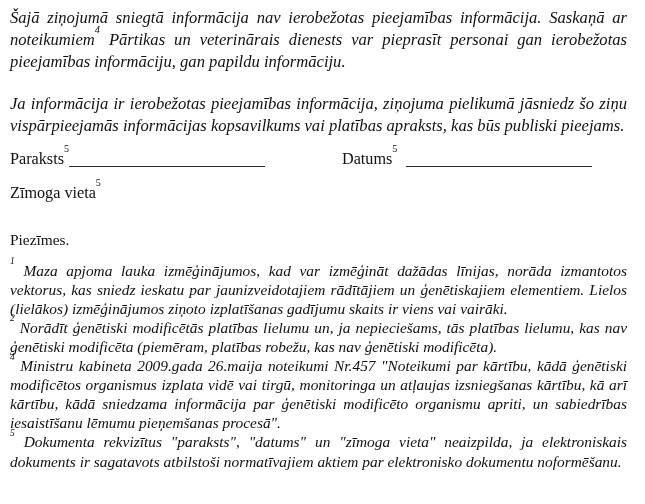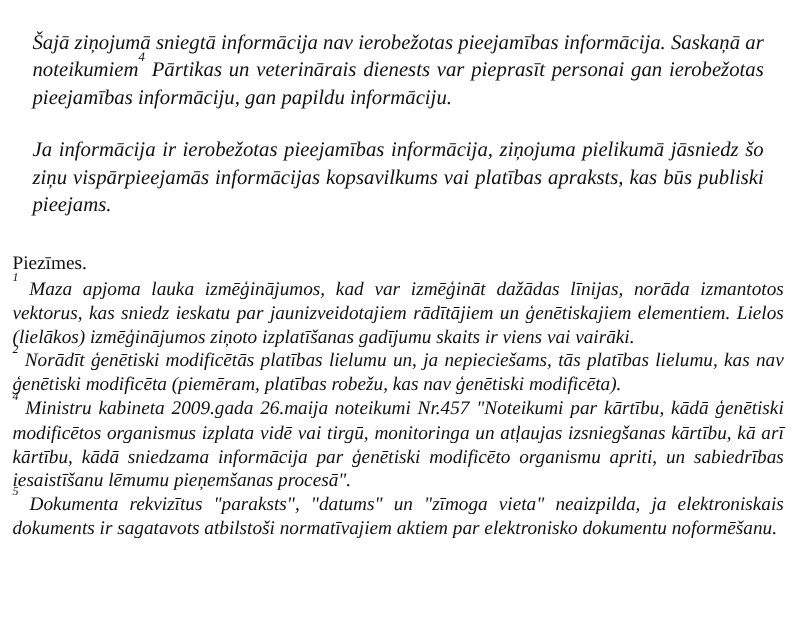--- a/index.html
+++ b/index.html
@@ -20,21 +20,21 @@
     height: 504px;
     padding: 7px 18px 0 10px;
   }
   sup {
     font-size: 0.62em;
     line-height: 0;
     position: relative;
     top: -0.55em;
   }
   .intro p {
-    margin: 16px;
+    margin: 0;
     font-style: italic;
     font-size: 16.6px;
     line-height: 22px;
     text-align: justify;
   }
   .intro p.second {
     margin-top: 20px;
   }
   .sig-row {
     display: flex;
@@ -54,21 +54,21 @@
     transform: translateY(3px);
   }
   .sig-line.paraksts-line { width: 196px; }
   .sig-line.datums-line   { width: 186px; margin-left: 9px; }
   .zimoga {
     margin-top: 13px;
     font-size: 16.2px;
     line-height: 21px;
   }
   .notes-heading {
-    margin: 26px 0 2px 0;
+    margin: 26px 0 12px 0;
     font-size: 15.4px;
     line-height: 19px;
   }
   .note {
     margin: 0;
     font-size: 15.4px;
     line-height: 19.1px;
     text-align: justify;
     font-style: italic;
   }
@@ -76,21 +76,32 @@
 </head>
 <body>
 
 <div class="page">
 
   <div class="intro">
     <p><span>Šajā ziņojumā sniegtā informācija nav ierobežotas pieejamības informācija. Saskaņā ar noteikumiem</span><sup>4</sup><span> Pārtikas un veterinārais dienests var pieprasīt personai gan ierobežotas pieejamības informāciju, gan papildu informāciju.</span></p>
     <p class="second"><span>Ja informācija ir ierobežotas pieejamības informācija, ziņojuma pielikumā jāsniedz šo ziņu vispārpieejamās informācijas kopsavilkums vai platības apraksts, kas būs publiski pieejams.</span></p>
   </div>
 
+  <div class="sig-row">
+    <div class="sig-field paraksts">
+      <span><span>Paraksts</span><sup>5</sup></span><span class="sig-line paraksts-line"></span>
+    </div>
+    <div class="sig-field datums">
+      <span><span>Datums</span><sup>5</sup></span><span class="sig-line datums-line"></span>
+    </div>
+  </div>
 
+  <div class="zimoga">
+    <span><span>Zīmoga vieta</span><sup>5</sup></span>
+  </div>
 
   <p class="notes-heading">Piezīmes.</p>
 
   <div id="footnotes">
       <p class="note"><sup>1</sup> Maza apjoma lauka izmēģinājumos, kad var izmēģināt dažādas līnijas, norāda izmantotos vektorus, kas sniedz ieskatu par jaunizveidotajiem rādītājiem un ģenētiskajiem elementiem. Lielos (lielākos) izmēģinājumos ziņoto izplatīšanas gadījumu skaits ir viens vai vairāki.</p>
       <p class="note"><sup>2</sup> Norādīt ģenētiski modificētās platības lielumu un, ja nepieciešams, tās platības lielumu, kas nav ģenētiski modificēta (piemēram, platības robežu, kas nav ģenētiski modificēta).</p>
       <p class="note"><sup>4</sup> Ministru kabineta 2009.gada 26.maija noteikumi Nr.457 "Noteikumi par kārtību, kādā ģenētiski modificētos organismus izplata vidē vai tirgū, monitoringa un atļaujas izsniegšanas kārtību, kā arī kārtību, kādā sniedzama informācija par ģenētiski modificēto organismu apriti, un sabiedrības iesaistīšanu lēmumu pieņemšanas procesā".</p>
       <p class="note"><sup>5</sup> Dokumenta rekvizītus "paraksts", "datums" un "zīmoga vieta" neaizpilda, ja elektroniskais dokuments ir sagatavots atbilstoši normatīvajiem aktiem par elektronisko dokumentu noformēšanu.</p>
     </div>
 

